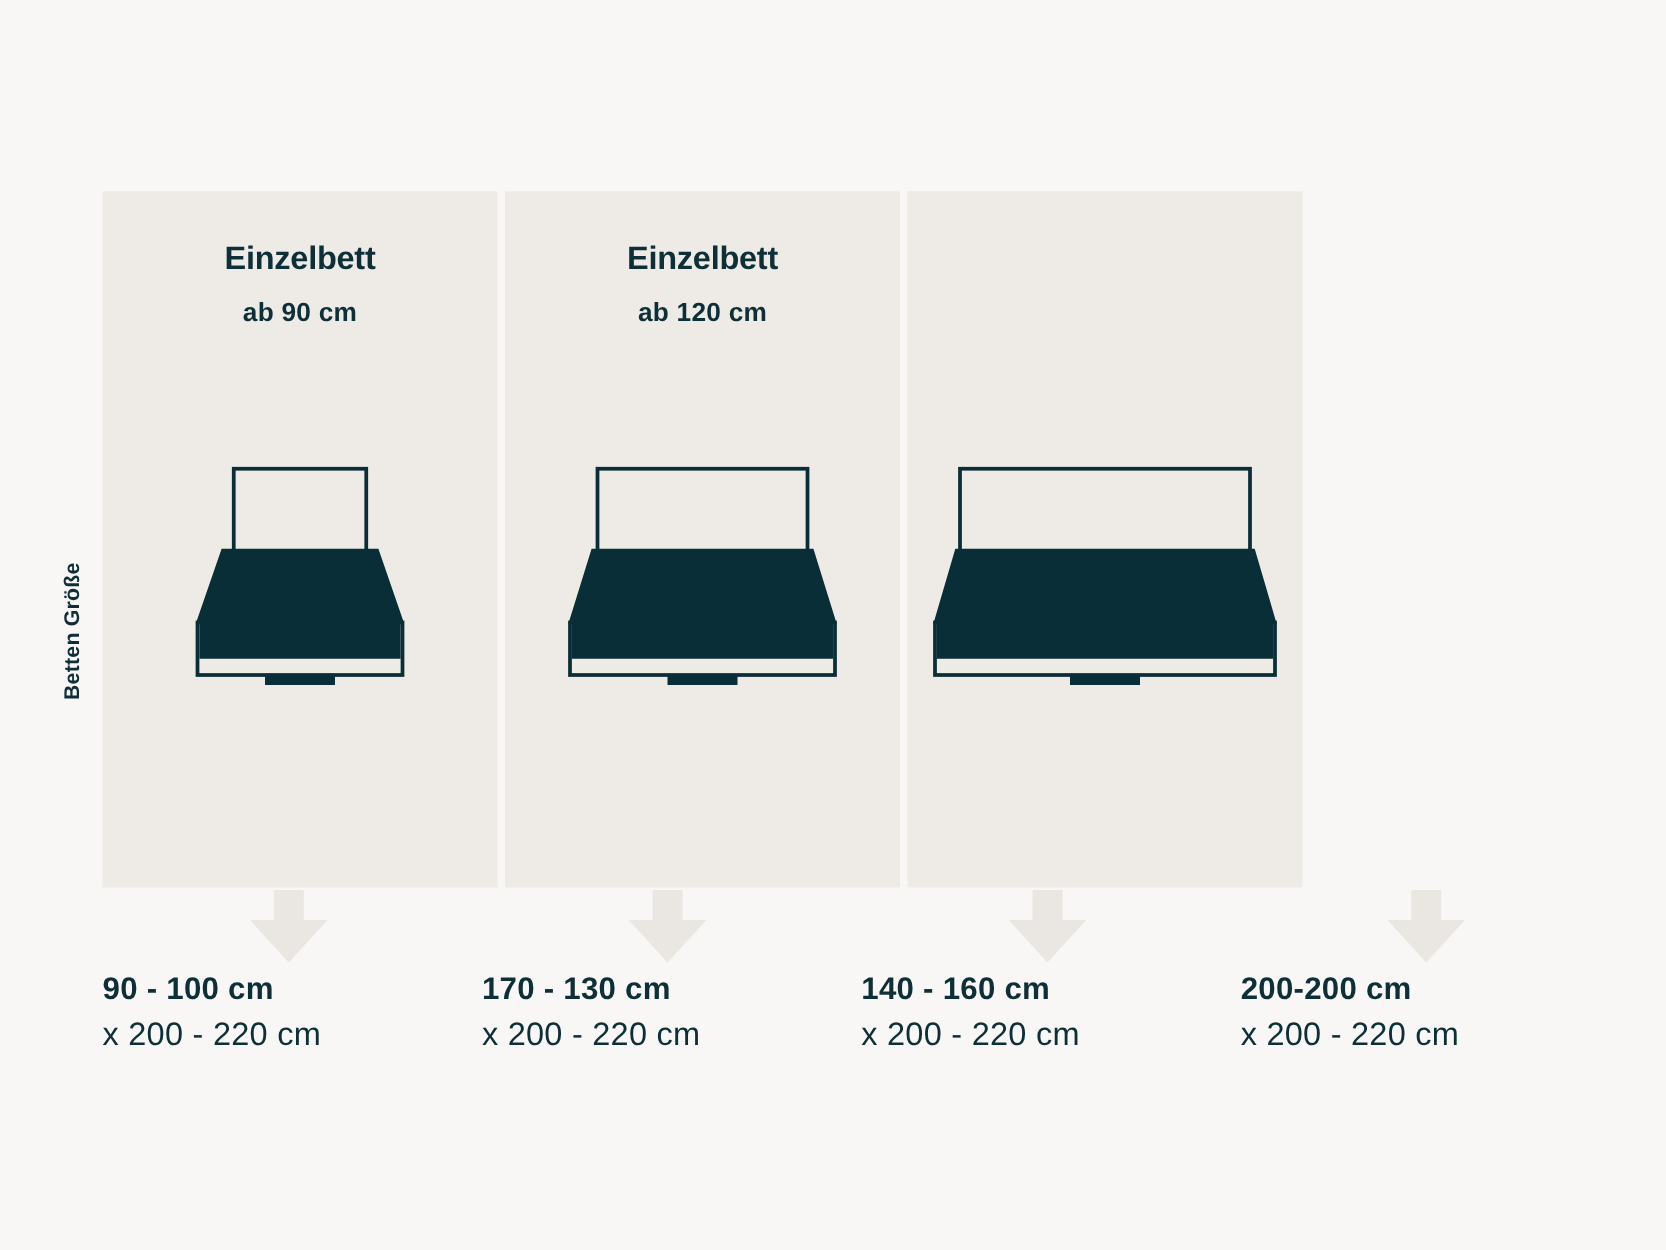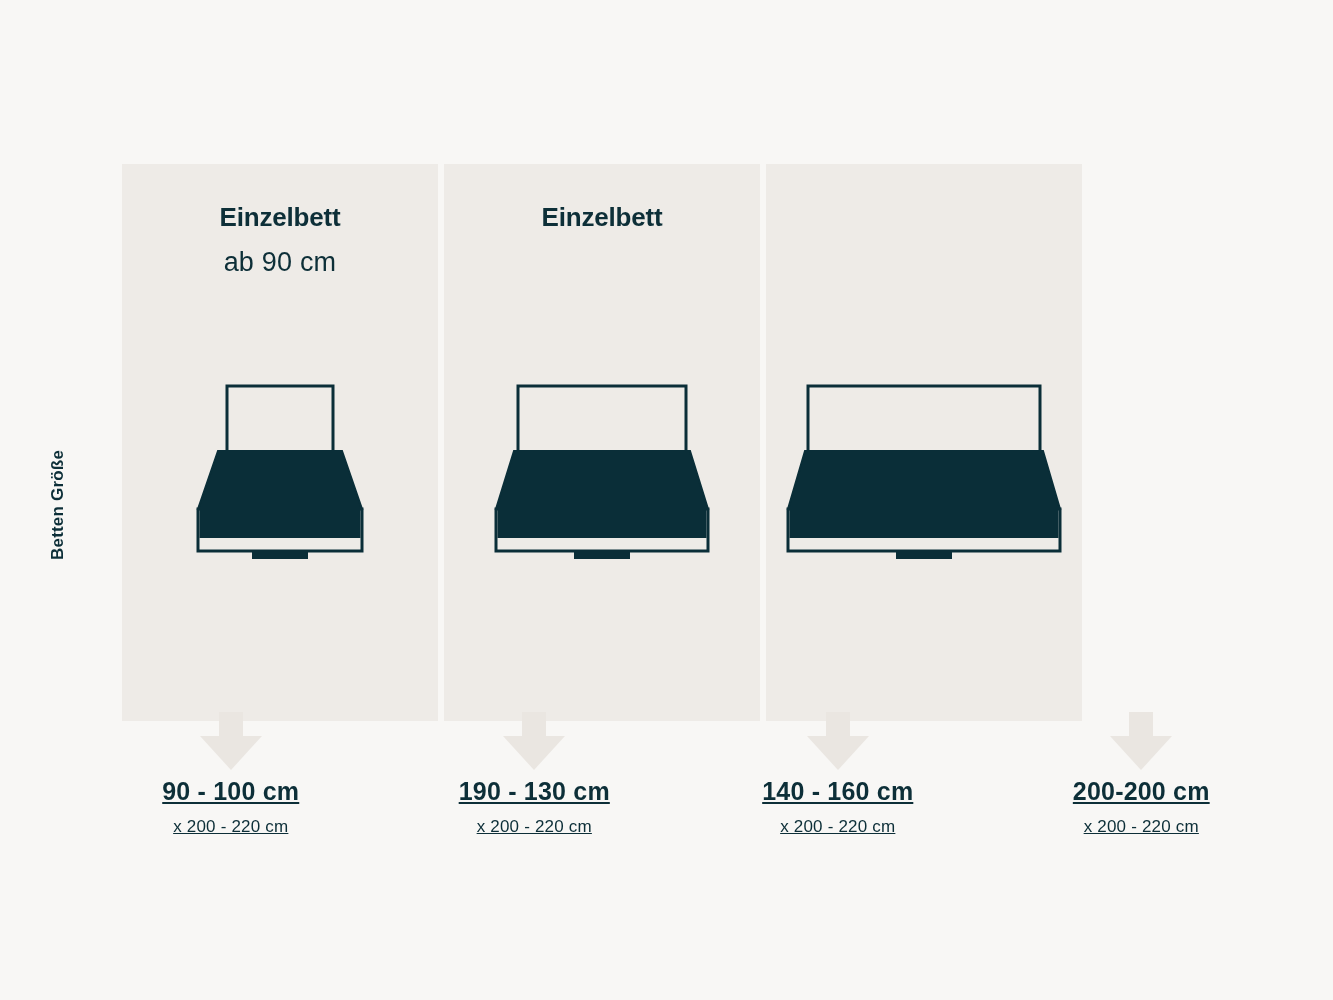--- a/index.html
+++ b/index.html
@@ -36,26 +36,25 @@
     font-weight: bold;
     letter-spacing: 0.2px;
     line-height: 30px;
     white-space: nowrap;
   }
 
   
   .panels {
     position: absolute;
     left: 82px;
-    top: 164px;
+    top: 153px;
     width: 960px;
     height: 557px;
     display: flex;
     gap: 6px;
-    margin-left: 40px;
   }
   .panel {
     flex: 1 1 0;
     background: #eeebe7;
     position: relative;
   }
   .panel-head {
     position: absolute;
     left: 0;
     right: 0;
@@ -64,22 +63,22 @@
     color: #0d2f38;
   }
   .panel-title {
     font-size: 26px;
     font-weight: bold;
     letter-spacing: -0.2px;
     line-height: 34px;
     white-space: nowrap;
   }
   .panel-sub {
-    font-size: 27px;
-    font-weight: normal;
+    font-size: 21px;
+    font-weight: bold;
     letter-spacing: 0.2px;
     line-height: 40px;
     margin-top: 8px;
     white-space: nowrap;
   }
 
   
   .bed-wrap {
     position: absolute;
     left: 0;
@@ -138,33 +137,31 @@
     position: absolute;
     left: 82px;
     top: 775px;
     width: 1208px;
     height: 110px;
     display: flex;
     gap: 6px;
   }
   .caption-cell {
     flex: 1 1 0;
-    text-align: center;
     color: #0d2f38;
-    text-decoration: underline;
   }
   .caption-main {
     font-size: 25px;
     font-weight: bold;
     letter-spacing: 0.2px;
     line-height: 32px;
     white-space: nowrap;
   }
   .caption-secondary {
-    font-size: 17px;
+    font-size: 26px;
     font-weight: normal;
     letter-spacing: 0.2px;
     line-height: 40px;
     white-space: nowrap;
   }
 </style>
 </head>
 <body>
 
 <div id="stage">
@@ -185,20 +182,21 @@
           <rect x="8" y="126" width="164" height="42" fill="#eeebe7" stroke="#0a2e38" stroke-width="3"></rect>
           <rect x="9.5" y="127" width="161" height="28" fill="#0a2e38"></rect>
           <rect x="62" y="168" width="56" height="8" fill="#0a2e38"></rect>
         </svg>
       </div>
     </div>
 
     <div class="panel">
       <div class="panel-head">
         <div class="panel-title">Einzelbett</div>
+        <div class="panel-sub">ab 120 cm</div>
       </div>
       <div class="bed-wrap">
         <svg class="bed-svg" width="228" height="180" viewBox="0 0 228 180">
           <rect x="30" y="3" width="168" height="66" fill="#eeebe7" stroke="#0a2e38" stroke-width="3"></rect>
           <polygon points="8,126 26,68 202,68 220,126" fill="#0a2e38" stroke="#0a2e38" stroke-width="2"></polygon>
           <rect x="8" y="126" width="212" height="42" fill="#eeebe7" stroke="#0a2e38" stroke-width="3"></rect>
           <rect x="9.5" y="127" width="209" height="28" fill="#0a2e38"></rect>
           <rect x="86" y="168" width="56" height="8" fill="#0a2e38"></rect>
         </svg>
       </div>
@@ -245,21 +243,21 @@
       </div>
     </div>
   </div>
 
   <div class="captions">
     <div class="caption-cell">
       <div class="caption-main">90 - 100 cm</div>
       <div class="caption-secondary">x 200 - 220 cm</div>
     </div>
     <div class="caption-cell">
-      <div class="caption-main">190 - 130 cm</div>
+      <div class="caption-main">170 - 130 cm</div>
       <div class="caption-secondary">x 200 - 220 cm</div>
     </div>
     <div class="caption-cell">
       <div class="caption-main">140 - 160 cm</div>
       <div class="caption-secondary">x 200 - 220 cm</div>
     </div>
     <div class="caption-cell">
       <div class="caption-main">200-200 cm</div>
       <div class="caption-secondary">x 200 - 220 cm</div>
     </div>

